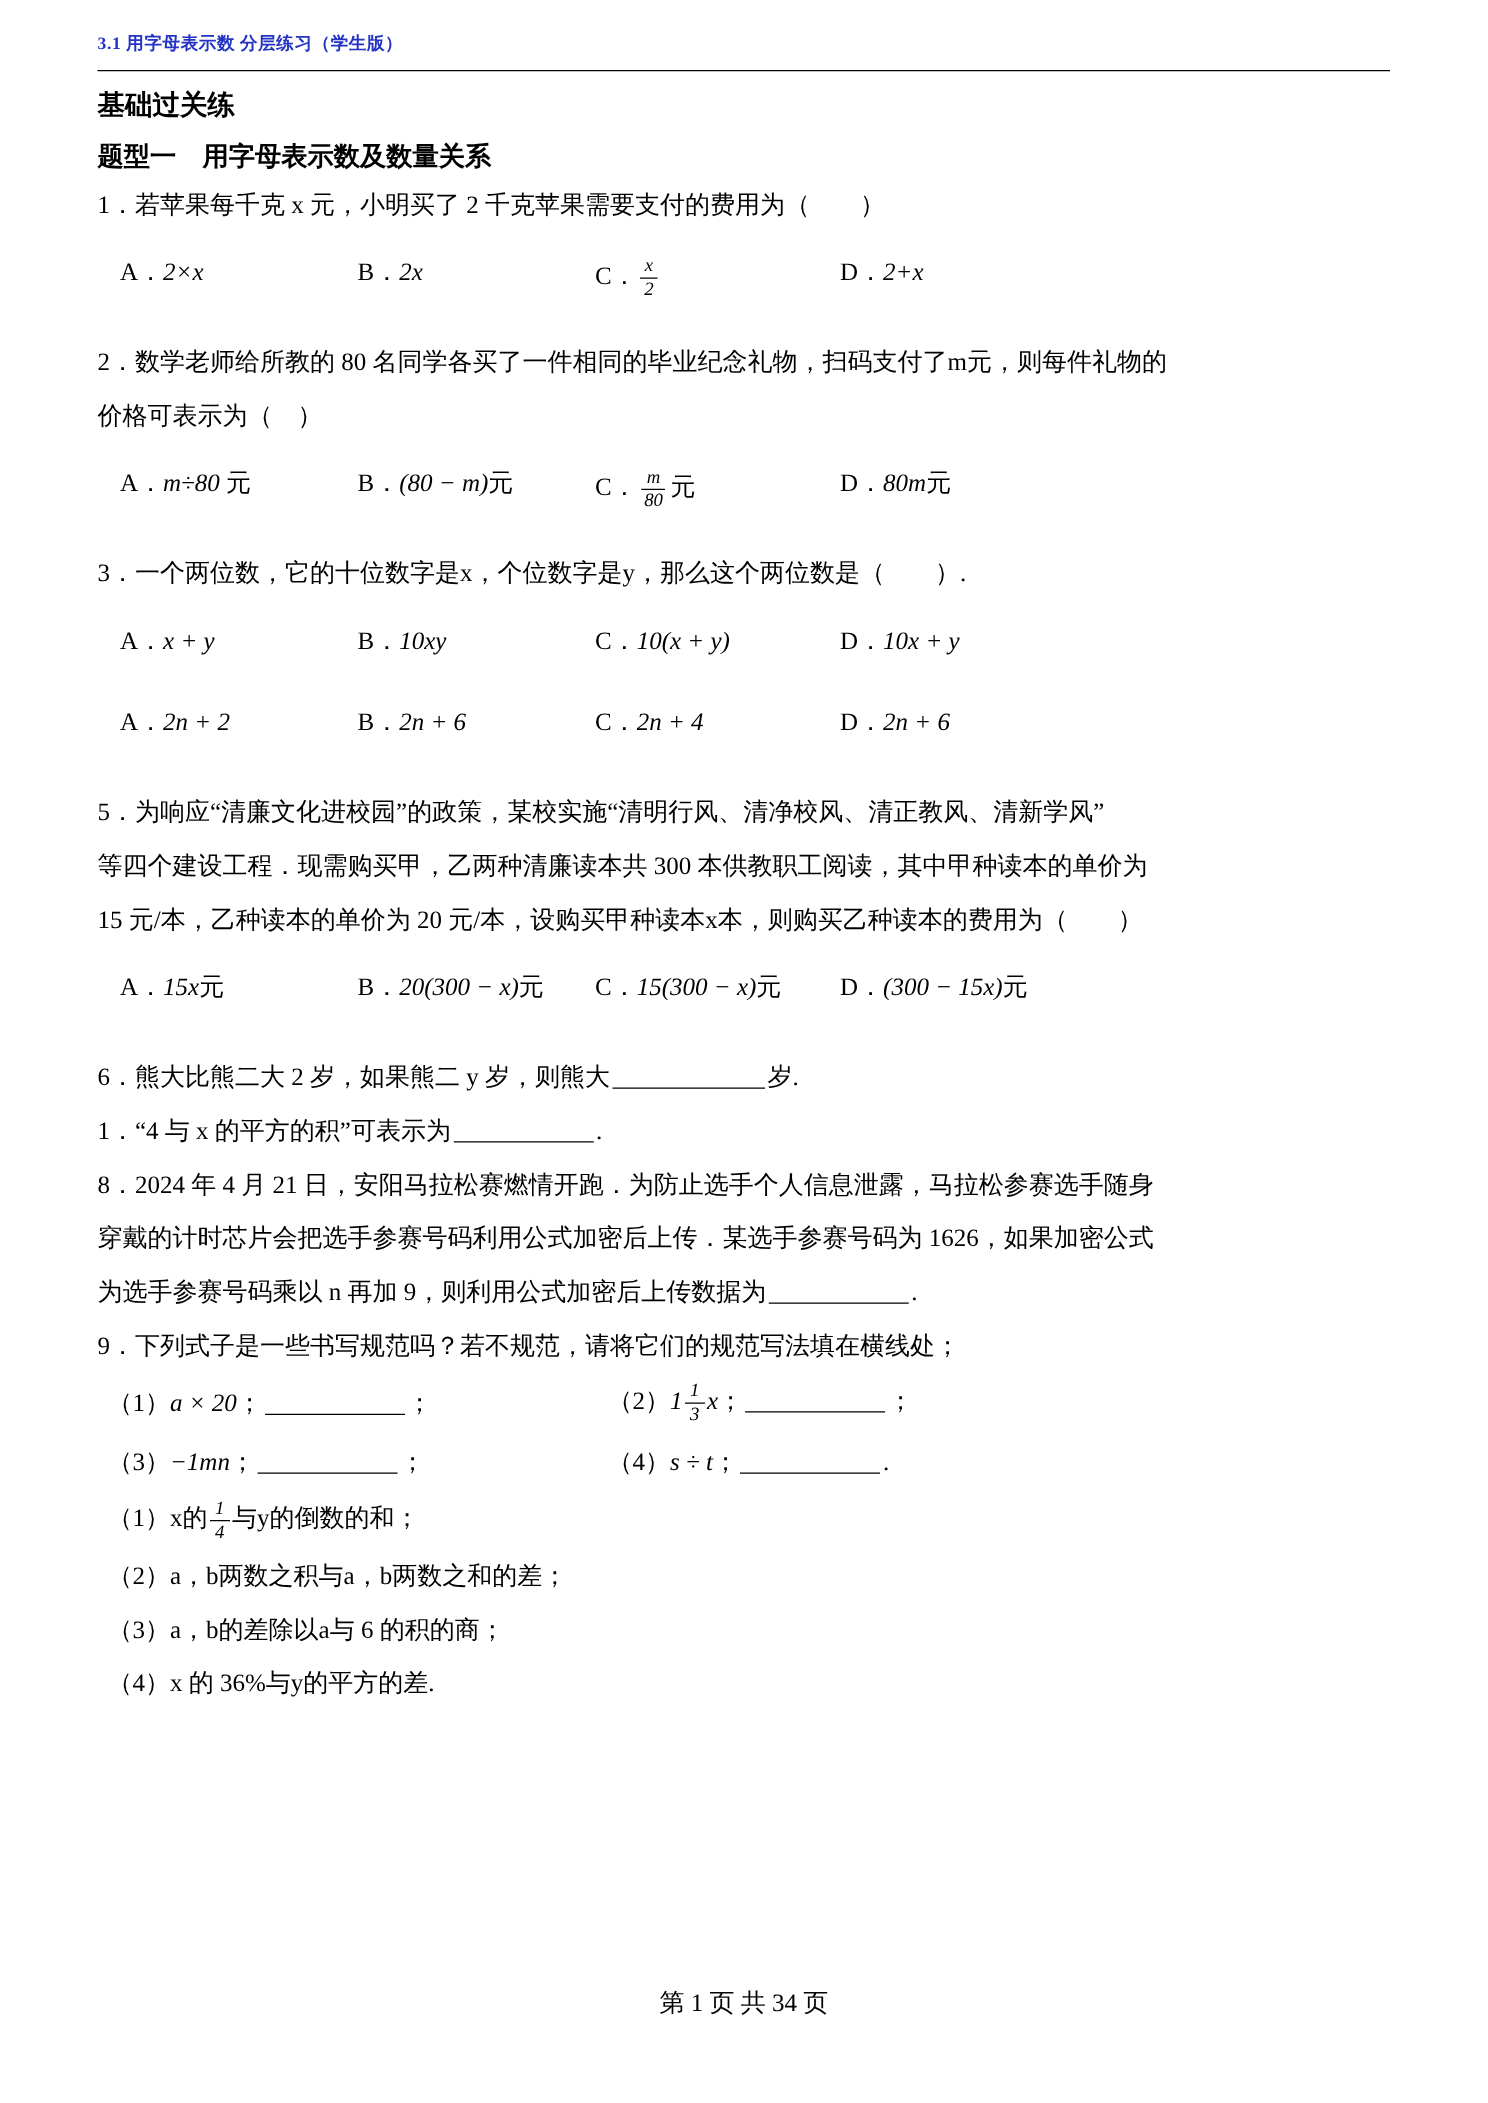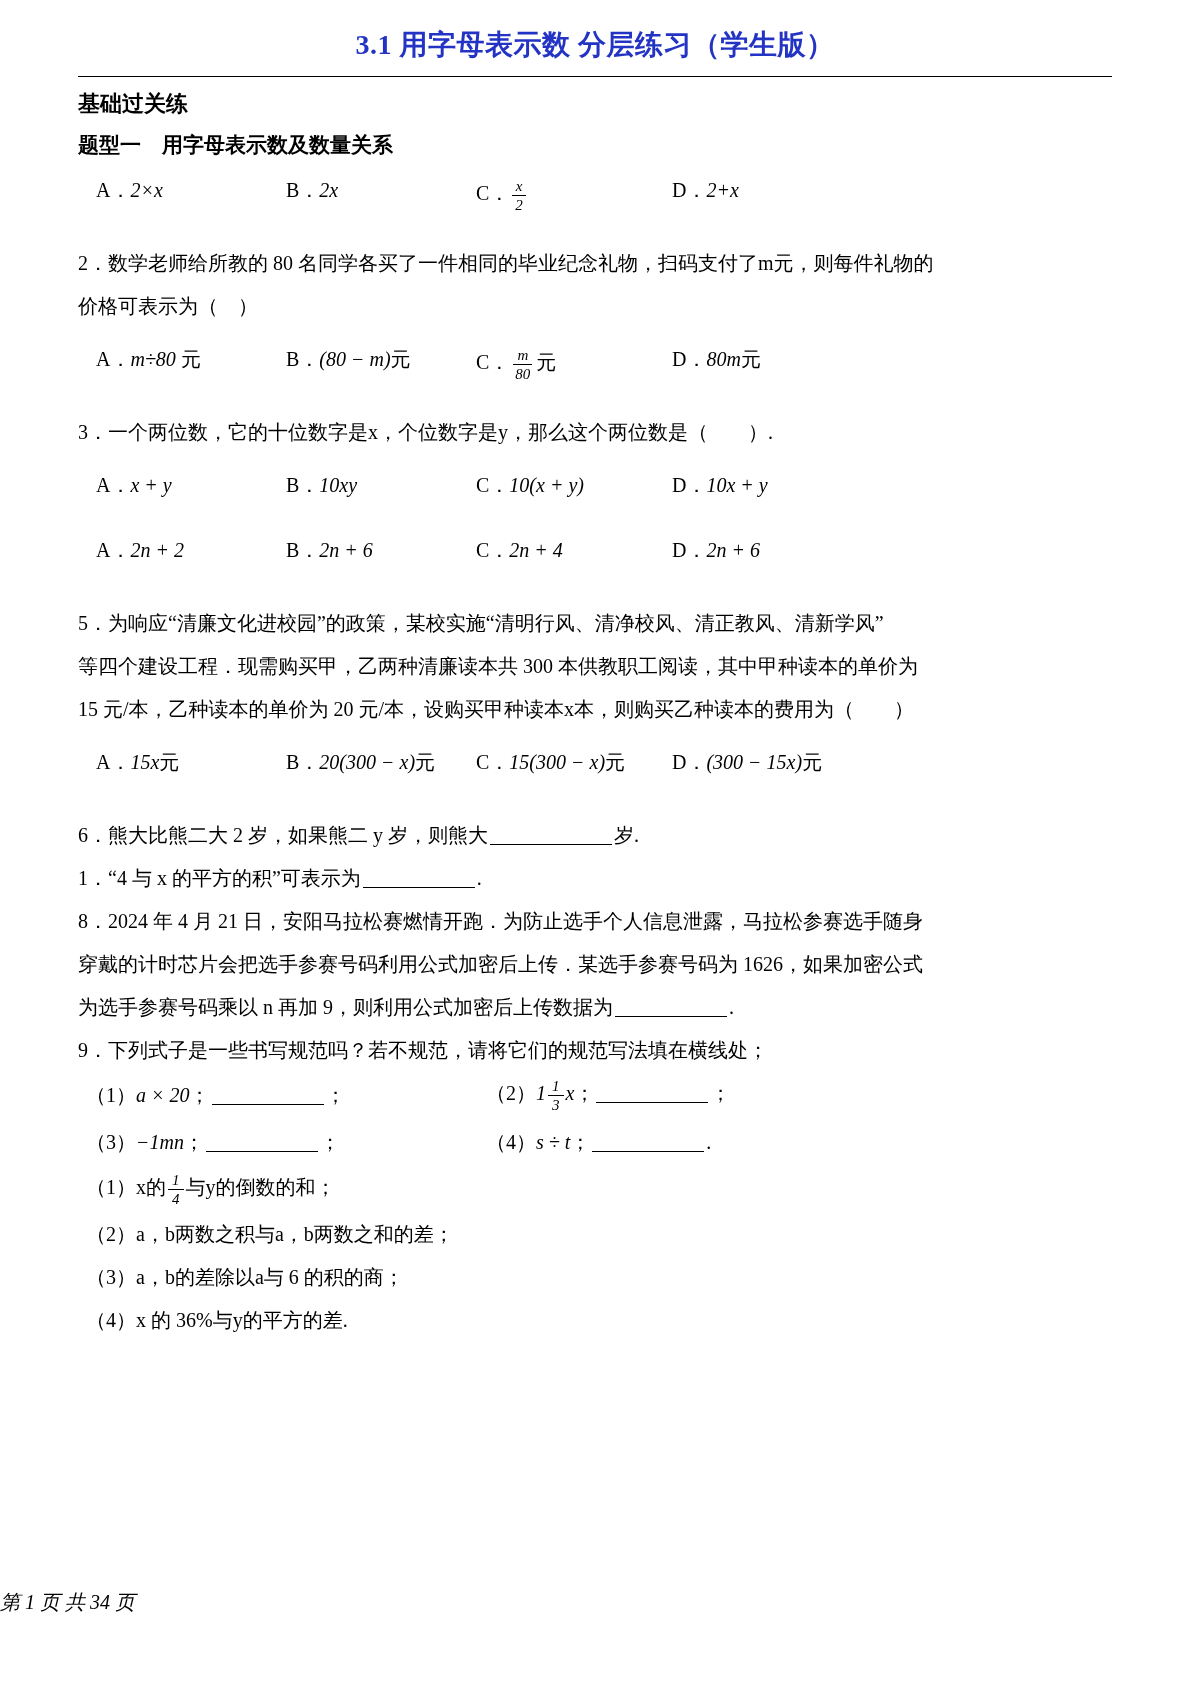--- a/index.html
+++ b/index.html
@@ -10,22 +10,22 @@
     height: 1682px;
     margin: 0 auto;
     background: #ffffff;
     color: #000;
     font-family: "Liberation Serif", "DejaVu Serif", serif;
     overflow: hidden;
   }
   .content { padding: 26px 78px 0 78px; }
 
   .doc-title {
-    text-align: center;
-    font-size: 28px;
+    text-align: left;
+    font-size: 14px;
     font-weight: 700;
     color: #2333c4;
     margin: 0 0 12px 0;
     letter-spacing: 0.5px;
   }
   .rule {
     height: 0;
     border-top: 1.6px solid #000;
     margin: 0 0 12px 0;
   }
@@ -89,37 +89,37 @@
     font-size: 20px;
     padding-left: 8px;
   }
   .sub1 { width: 400px; }
 
   .footer {
     position: absolute;
     left: 0;
     right: 0;
     bottom: 66px;
-    text-align: left;
+    text-align: center;
     font-size: 20px;
-    font-style: italic;
   }
 </style>
 </head>
 <body>
 
 <div class="page">
   <div class="content">
 
     <div class="doc-title">3.1 用字母表示数 分层练习（学生版）</div>
     <div class="rule"></div>
 
     <div class="section-title">基础过关练</div>
     <div class="topic-title">题型一　用字母表示数及数量关系</div>
 
+    <p class="line">1．若苹果每千克 x 元，小明买了 2 千克苹果需要支付的费用为（　　）</p>
     <div class="opts">
       <span class="opt col1"><span>A．</span><span class="oval">2×x</span></span>
       <span class="opt col2"><span>B．</span><span class="oval">2x</span></span>
       <span class="opt col3"><span>C．</span><span class="frac">
             <span class="fnum">x</span>
             <span class="fden">2</span>
           </span></span>
       <span class="opt"><span>D．</span><span class="oval">2+x</span></span>
     </div>
 

